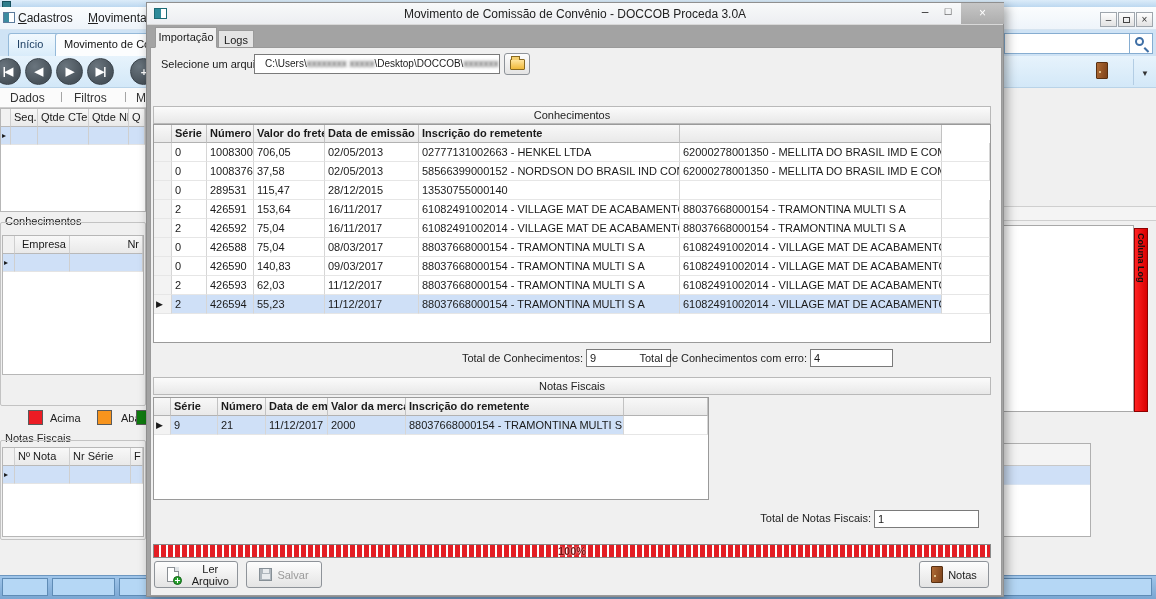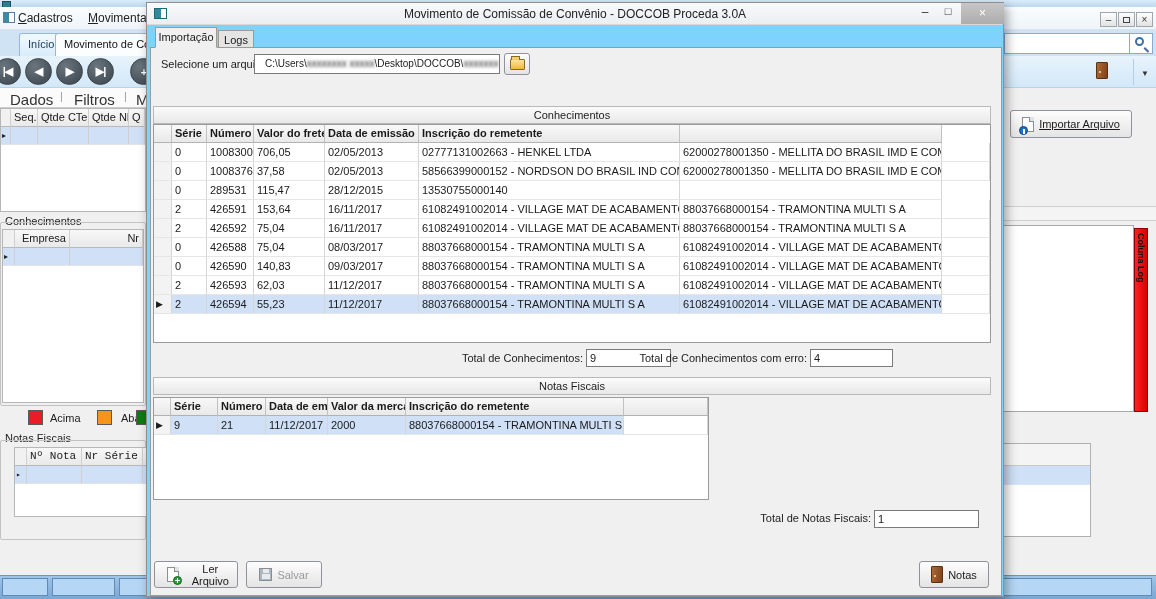--- a/index.html
+++ b/index.html
@@ -18,31 +18,31 @@
   .app-icon { position:absolute; left:2px; top:1px; width:9px; height:9px; background:#2e7d8c; border:1px solid #16505c; }
   .menu-form-icon { position:absolute; left:3px; top:12px; width:12px; height:11px; background:#fff; border:1px solid #5b7b9c; }
   .menu-form-icon::before { content:''; position:absolute; left:0; top:0; width:5px; height:9px; background:#3b8ba0; }
 
   .menu-item { position:absolute; top:11px; font-size:12px; color:#222; cursor:default; }
   .menu-item::first-letter { text-decoration:underline; }
   .menu-cadastros { left:18px; }
   .menu-movimentacoes { left:88px; }
 
   .main-tab { position:absolute; top:33px; height:23px; border:1px solid #94b9d9; border-bottom:none; border-radius:3px 3px 0 0; font-size:11px; padding:4px 8px 0 8px; color:#1d3f63; white-space:nowrap; overflow:hidden; }
-  .main-tab.inicio { left:8px; width:64px; background:linear-gradient(#f2f9fe,#d9ecfa);margin-left:11px; }
+  .main-tab.inicio { left:8px; width:64px; background:linear-gradient(#f2f9fe,#d9ecfa); }
   .main-tab.movimento { left:55px; width:130px; background:#fcfdfe; color:#111; }
 
   
   #nav-buttons { position:absolute; left:-6px; top:58px; display:flex; gap:4px; }
   .navbtn { width:27px; height:27px; border-radius:50%; background:radial-gradient(circle at 35% 30%, #6a757e, #48525a 70%); border:1px solid #39424a; color:#fff; font-size:11px; font-weight:bold; display:flex; align-items:center; justify-content:center; letter-spacing:-1px; }
   .navbtn.gap { margin-left:12px; }
 
   
   .subtab-row { position:absolute; left:0; top:88px; width:146px; height:20px; background:#fbfbfb; border-bottom:1px solid #cdcdcd; }
-  .subtab { position:absolute; top:3px; font-size:15px; color:#333; }
+  .subtab { position:absolute; top:3px; font-size:12px; color:#333; }
   .subtab-sep { position:absolute; top:2px; color:#9a9a9a; }
 
   
   .mini-grid { position:absolute; background:#fff; border:1px solid #b7b7b7; overflow:hidden; }
   .mini-head, .mini-row { display:grid; }
   .mini-cell { height:18px; line-height:17px; font-size:11px; padding:0 3px; border-right:1px solid #cfcfcf; overflow:hidden; white-space:nowrap; }
   .mini-head .mini-cell { background:linear-gradient(#f8f8f8,#e9e9e9); border-bottom:1px solid #b9b9b9; }
   .mini-row .mini-cell { border-bottom:1px solid #e4e4e4; }
   .mini-row.sel .mini-cell { background:#cfe0f7; }
   .mini-row .ind, .mini-head .ind { background:#f1f1f1; font-size:8px; line-height:18px; padding:0 1px; }
@@ -89,21 +89,21 @@
   .coluna-log { position:absolute; left:1134px; top:228px; width:14px; height:184px; background:linear-gradient(90deg,#ff2222,#d90000); border:1px solid #8e0000; }
   .coluna-log span { writing-mode:vertical-rl; font-size:9px; font-weight:bold; color:#111; padding-top:4px; padding-left:1px; display:block; }
   .splitter-r { position:absolute; left:1004px; top:206px; width:152px; height:15px; background:#f4f4f4; border-top:1px solid #cfcfcf; border-bottom:1px solid #cfcfcf; }
   .lower-box { position:absolute; left:1004px; top:443px; width:87px; height:94px; background:#fff; border:1px solid #b0b0b0; border-left:none; }
   .lower-box .strip { height:22px; background:#f4f4f4; border-bottom:1px solid #c8c8c8; }
   .lower-box .blue { height:19px; background:#cfe0f7; border-bottom:1px solid #dbe6f4; }
 
   .status-panel { position:absolute; top:578px; height:18px; background:#b5d7f5; border:1px solid #5f8cb6; }
 
   
-  #dialog { position:absolute; left:146px; top:2px; width:858px; height:595px; background:#7dd3fc; border:1px solid #8f8f8f; box-shadow:3px 4px 10px rgba(0,0,0,0.35); }
+  #dialog { position:absolute; left:146px; top:2px; width:858px; height:595px; background:#a3a3a3; border:1px solid #8f8f8f; box-shadow:3px 4px 10px rgba(0,0,0,0.35); }
   .dlg-titlebar { position:absolute; left:0; top:0; width:100%; height:22px; background:linear-gradient(#f8f9fa,#eceef1); border-bottom:1px solid #d8d8d8; }
   .dlg-title { position:absolute; left:0; top:4px; width:100%; text-align:center; font-size:12px; color:#222; }
   .dlg-icon { position:absolute; left:7px; top:5px; width:13px; height:11px; background:#fff; border:1px solid #1d6a74; }
   .dlg-icon::before { content:''; position:absolute; left:0; top:0; width:6px; height:9px; background:#2e8b9a; }
   .dlg-min { position:absolute; left:770px; top:2px; width:16px; height:17px; text-align:center; font-size:12px; color:#333; }
   .dlg-max { position:absolute; left:793px; top:2px; width:16px; height:17px; text-align:center; font-size:11px; color:#333; }
   .dlg-close { position:absolute; left:814px; top:0; width:43px; height:21px; background:linear-gradient(#c6c6c6,#adadad); color:#fff; font-size:12px; text-align:center; line-height:20px; }
 
   .dlg-tab { position:absolute; font-size:11px; padding-top:3px; text-align:center; border:1px solid #9a9a9a; background:#f0f0f0; }
   .dlg-tab.active { left:8px; top:24px; width:62px; height:21px; border-bottom:1px solid #f0f0f0; z-index:2; }
@@ -219,62 +219,56 @@
       <div class="mini-cell ind">▸</div>
       <div class="mini-cell"></div>
       <div class="mini-cell"></div>
       <div class="mini-cell"></div>
       <div class="mini-cell"></div>
     </div>
   </div>
 
   <span class="group-label" style="left:2px; top:215px;">Conhecimentos</span>
   <div class="groupbox" style="left:0; top:222px; width:146px; height:184px;"></div>
-  <div class="mini-grid g2" style="left:2px; top:229px; width:142px; height:174px;">
+  <div class="mini-grid g2" style="left:2px; top:235px; width:142px; height:140px;">
     <div class="mini-head">
       <div class="mini-cell ind"></div>
       <div class="mini-cell ralign">Empresa</div>
       <div class="mini-cell ralign">Nr</div>
     </div>
     <div class="mini-row sel">
       <div class="mini-cell ind">▸</div>
       <div class="mini-cell"></div>
       <div class="mini-cell"></div>
     </div>
   </div>
 
   <div class="legend-swatch" style="left: 28px; top: 410px; background: rgb(236, 28, 36);"></div>
   <span class="legend-label" style="left:50px; top:412px;">Acima</span>
   <div class="legend-swatch" style="left: 97px; top: 410px; background: rgb(247, 148, 29);"></div>
   <span class="legend-label" style="left:121px; top:412px;">Abaixo</span>
   <div class="legend-swatch" style="left: 136px; top: 410px; background: rgb(15, 123, 15);"></div>
 
   <span class="group-label" style="left:2px; top:432px;">Notas Fiscais</span>
   <div class="groupbox" style="left:0; top:440px; width:146px; height:100px;"></div>
-  <div class="mini-grid g3" style="left:14px; top:447px; width:142px; height:70px;font-family:Liberation Mono, monospace;">
+  <div class="mini-grid g3" style="left:2px; top:447px; width:142px; height:90px;">
     <div class="mini-head">
       <div class="mini-cell ind"></div>
       <div class="mini-cell">Nº Nota</div>
       <div class="mini-cell">Nr Série</div>
       <div class="mini-cell">F</div>
     </div>
     <div class="mini-row sel">
       <div class="mini-cell ind">▸</div>
       <div class="mini-cell"></div>
       <div class="mini-cell"></div>
       <div class="mini-cell"></div>
     </div>
   </div>
 
-  <button class="btn" id="importar-btn">
-    <span class="doc">
-        <span class="badge info"></span>
-      </span>
-    <span class="lbl">Importar Arquivo</span>
-  </button>
   <div class="splitter-r"></div>
   <div class="log-panel"></div>
   <div class="coluna-log">
       <span>Coluna Log</span>
     </div>
   <div class="lower-box">
     <div class="strip"></div>
     <div class="blue"></div>
   </div>
 
@@ -427,20 +421,23 @@
           <div class="dcell">11/12/2017</div>
           <div class="dcell">2000</div>
           <div class="dcell">88037668000154 - TRAMONTINA MULTI S A</div>
           <div class="dcell fill"></div>
         </div>
       </div>
 
     <span class="tot-label" style="left:524px; top:509px; width:200px;">Total de Notas Fiscais:</span>
     <div class="tot-input" style="left:727px; top:507px; width:105px;">1</div>
 
+    <div class="progress">
+        <div class="pct">100%</div>
+      </div>
 
     <button class="btn dlg-btn" id="btn-ler">
       <span class="doc">
           <span class="badge plus"></span>
         </span>
       <span>Ler Arquivo</span>
     </button>
     <button class="btn dlg-btn" id="btn-salvar">
       <span class="floppy"></span>
       <span>Salvar</span>

